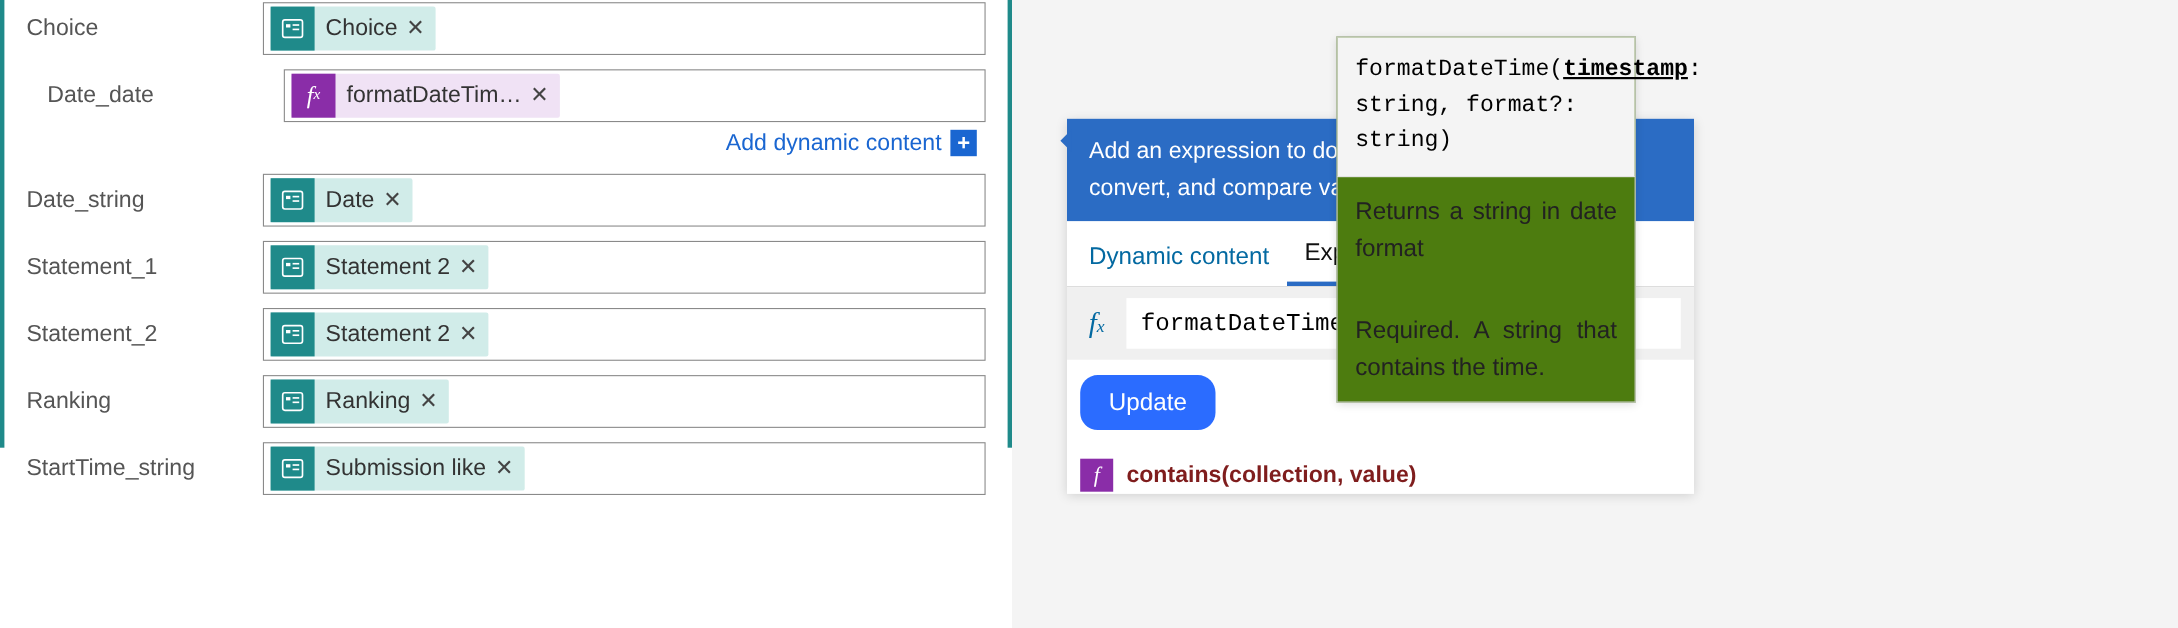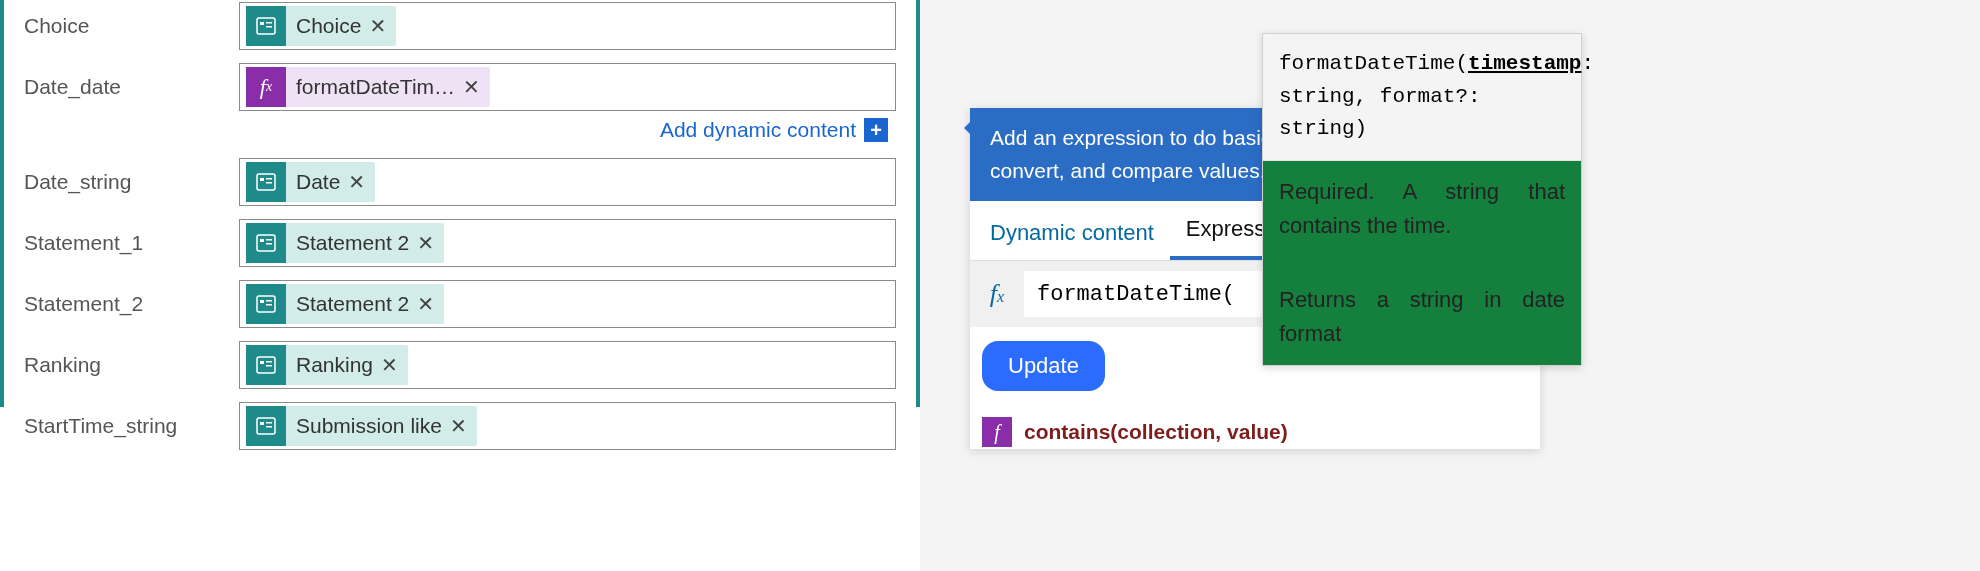--- a/index.html
+++ b/index.html
@@ -21,21 +21,21 @@
       border-right: 4px solid #1f8a8a;
       padding-top: 0;
       background: #fff;
     }
     .form-row {
       display: flex;
       align-items: center;
       height: 51px;
       margin-bottom: 10px;
     }
-    .form-row.with-link { margin-bottom: 0; }
+    .form-row.with-link { margin-bottom: 0; padding-left: 19px; }
     .row-label {
       width: 235px;
       padding-left: 20px;
       color: #555;
       font-size: 21px;
     }
     .row-input {
       flex: 1;
       height: 48px;
       border: 1px solid #8a8a8a;
@@ -183,26 +183,25 @@
       color: #fff;
       display:flex;align-items:center;justify-content:center;
       font-style: italic;
       font-family: Georgia, serif;
     }
     .fn-text { font-weight: bold; color: #7f1d1d; font-size: 21px; }
 
     .tooltip {
       position: absolute;
       left: 295px; top: 33px;
-      width: 320px;
-      background: #15803d;
+      width: 272px;
+      background: #4d7c0f;
       border: 1px solid #d0d0d0;
       box-shadow: 0 2px 8px rgba(0,0,0,0.15);
       z-index: 10;
-      margin-left: 47px;
     }
     .tooltip-sig {
       background: #f4f4f4;
       padding: 14px 16px;
       font-family: Consolas, "Courier New", monospace;
       font-size: 21px;
       line-height: 1.55;
       white-space: pre-wrap;
       border-bottom: 1px solid #e4e4e4;
     }
@@ -360,18 +359,18 @@
     <div class="update-btn">Update</div>
     <div class="fn-item">
       <span class="fn-icon">f</span>
       <span class="fn-text">contains(collection, value)</span>
     </div>
   </div>
 
   <div class="tooltip">
     <div class="tooltip-sig"><span>formatDateTime(</span><span class="hl">timestamp</span><span>: string, format?: string)</span></div>
     <div class="tooltip-body">
+      <p>Returns a string in date format</p>
       <p>Required. A string that contains the time.</p>
-      <p>Returns a string in date format</p>
     </div>
   </div>
 
 </div>
 
 </body></html>

